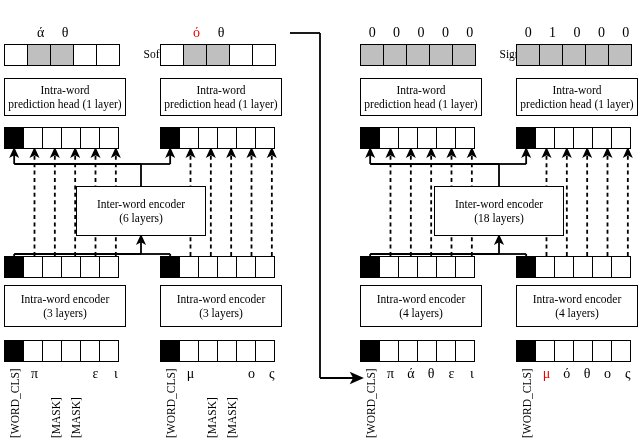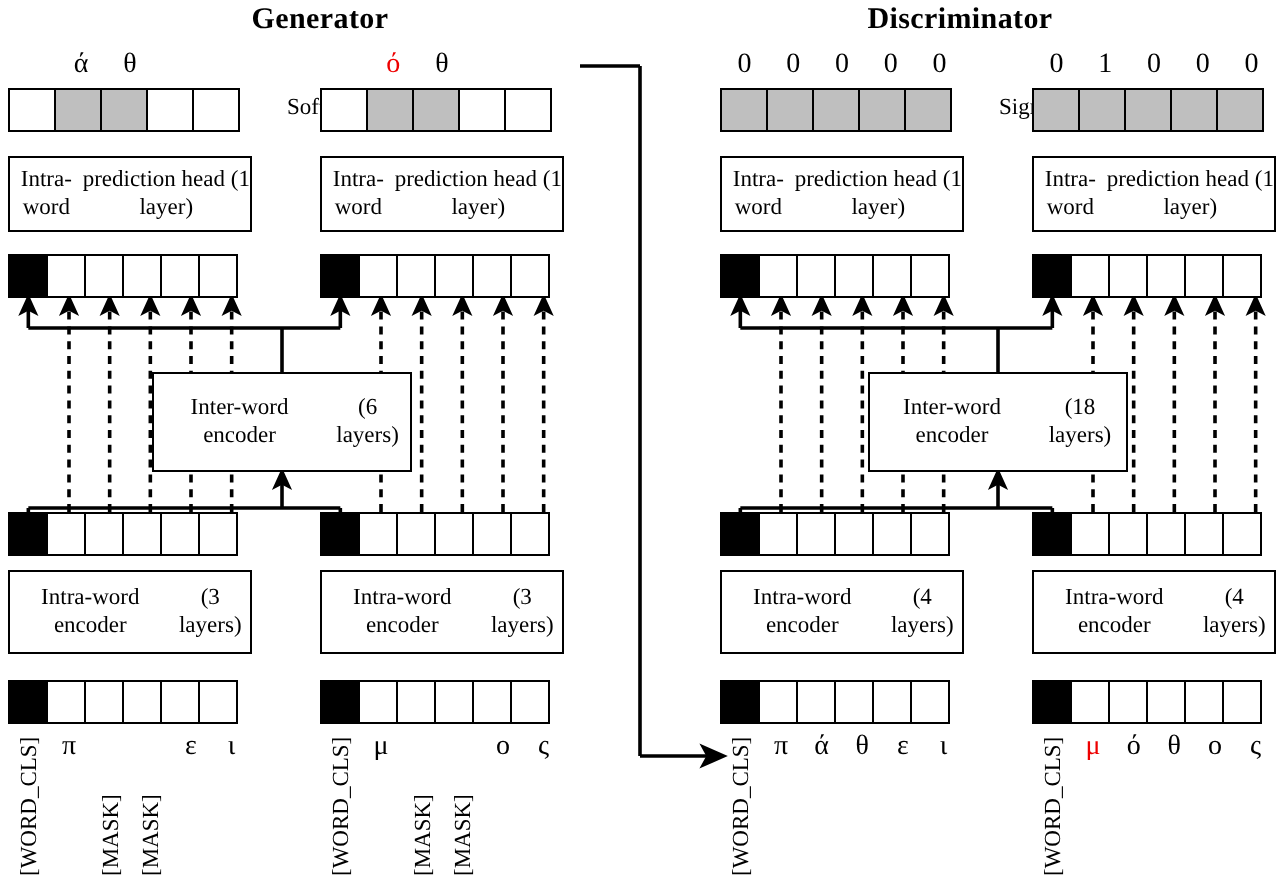--- a/index.html
+++ b/index.html
@@ -12,21 +12,21 @@
          text-align:center;white-space:nowrap;}
 
   
   .row{position:absolute;display:flex;box-sizing:border-box;}
   .cell{box-sizing:border-box;border:1.4px solid #000;background:#fff;margin-right:-1.4px;}
   .cell.black{background:#000;}
   .cell.gray{background:#bfbfbf;}
 
   
   .box{position:absolute;box-sizing:border-box;border:1.4px solid #000;background:#fff;
-       display:flex;flex-direction:row;align-items:center;justify-content:center;
+       display:flex;flex-direction:column;align-items:center;justify-content:center;
        text-align:center;font-size:11.5px;line-height:1.22;}
   .box .l2{display:block;}
 
   
   .lbl{position:absolute;font-size:11.5px;white-space:nowrap;}
   .glyph{position:absolute;font-size:14px;white-space:nowrap;text-align:center;}
 
   
   .vlbl{position:absolute;font-size:11.5px;white-space:nowrap;
         transform-origin:0 0;transform:rotate(-90deg);}
@@ -84,21 +84,20 @@
       <line x1="526.1666666666666" y1="164" x2="526.1666666666666" y2="153" stroke="#000" stroke-width="1.8" marker-end="url(#ah)"></line>
       <line x1="526.1666666666666" y1="164" x2="499" y2="164" stroke="#000" stroke-width="1.8"></line>
       <line x1="526.1666666666666" y1="254" x2="526.1666666666666" y2="256" stroke="#000" stroke-width="1.8"></line>
       <line x1="526.1666666666666" y1="254" x2="499" y2="254" stroke="#000" stroke-width="1.8"></line>
       <line x1="499" y1="164" x2="499" y2="186" stroke="#000" stroke-width="1.8"></line>
       <line x1="499" y1="254" x2="499" y2="240" stroke="#000" stroke-width="1.8" marker-end="url(#ah)"></line>
       <line x1="290" y1="33" x2="320" y2="33" stroke="#000" stroke-width="1.8"></line>
       <line x1="320" y1="33" x2="320" y2="378" stroke="#000" stroke-width="1.8"></line>
       <line x1="320" y1="378" x2="356" y2="378" stroke="#000" stroke-width="1.8" marker-end="url(#ah2)"></line>
     </svg>
-<div class="title" style="width: 200px; text-align: center; left: 60px; top: 2px;">Generator</div>
     <div class="lbl" style="width: 62px; text-align: center; left: 132px; top: 48px;">Softmax</div>
     <div class="box" style="left: 76px; top: 186px; width: 130px; height: 50px;">
       <span class="l1">Inter-word encoder</span>
       <span class="l2">(6 layers)</span>
     </div>
     <div class="glyph" style="color: rgb(0, 0, 0); width: 24.4px; left: 28.4px; top: 25px;">ά</div>
     <div class="glyph" style="color: rgb(0, 0, 0); width: 24.4px; left: 52.8px; top: 25px;">θ</div>
     <div class="row" style="left: 4px; top: 44px; width: 122px; height: 22px;">
       <div class="cell" style="width: 24.4px; height: 22px;"></div>
       <div class="cell gray" style="width: 24.4px; height: 22px;"></div>
@@ -184,21 +183,20 @@
       <div class="cell" style="width: 20.3333px; height: 22px;"></div>
       <div class="cell" style="width: 20.3333px; height: 22px;"></div>
       <div class="cell" style="width: 20.3333px; height: 22px;"></div>
     </div>
     <div class="vlbl" style="color: rgb(0, 0, 0); left: 165.167px; top: 438px;">[WORD_CLS]</div>
     <div class="glyph" style="color: rgb(0, 0, 0); width: 20.3333px; left: 180.333px; top: 366px;">μ</div>
     <div class="vlbl" style="color: rgb(0, 0, 0); left: 205.833px; top: 438px;">[MASK]</div>
     <div class="vlbl" style="color: rgb(0, 0, 0); left: 226.167px; top: 438px;">[MASK]</div>
     <div class="glyph" style="color: rgb(0, 0, 0); width: 20.3333px; left: 241.333px; top: 366px;">ο</div>
     <div class="glyph" style="color: rgb(0, 0, 0); width: 20.3333px; left: 261.667px; top: 366px;">ς</div>
-    <div class="title" style="width: 200px; text-align: center; left: 380px; top: 2px;">Discriminator</div>
     <div class="lbl" style="width: 62px; text-align: center; left: 488px; top: 48px;">Sigmoid</div>
     <div class="box" style="left: 434px; top: 186px; width: 130px; height: 50px;">
       <span class="l1">Inter-word encoder</span>
       <span class="l2">(18 layers)</span>
     </div>
     <div class="glyph" style="color: rgb(0, 0, 0); width: 24.4px; left: 360px; top: 25px;">0</div>
     <div class="glyph" style="color: rgb(0, 0, 0); width: 24.4px; left: 384.4px; top: 25px;">0</div>
     <div class="glyph" style="color: rgb(0, 0, 0); width: 24.4px; left: 408.8px; top: 25px;">0</div>
     <div class="glyph" style="color: rgb(0, 0, 0); width: 24.4px; left: 433.2px; top: 25px;">0</div>
     <div class="glyph" style="color: rgb(0, 0, 0); width: 24.4px; left: 457.6px; top: 25px;">0</div>

